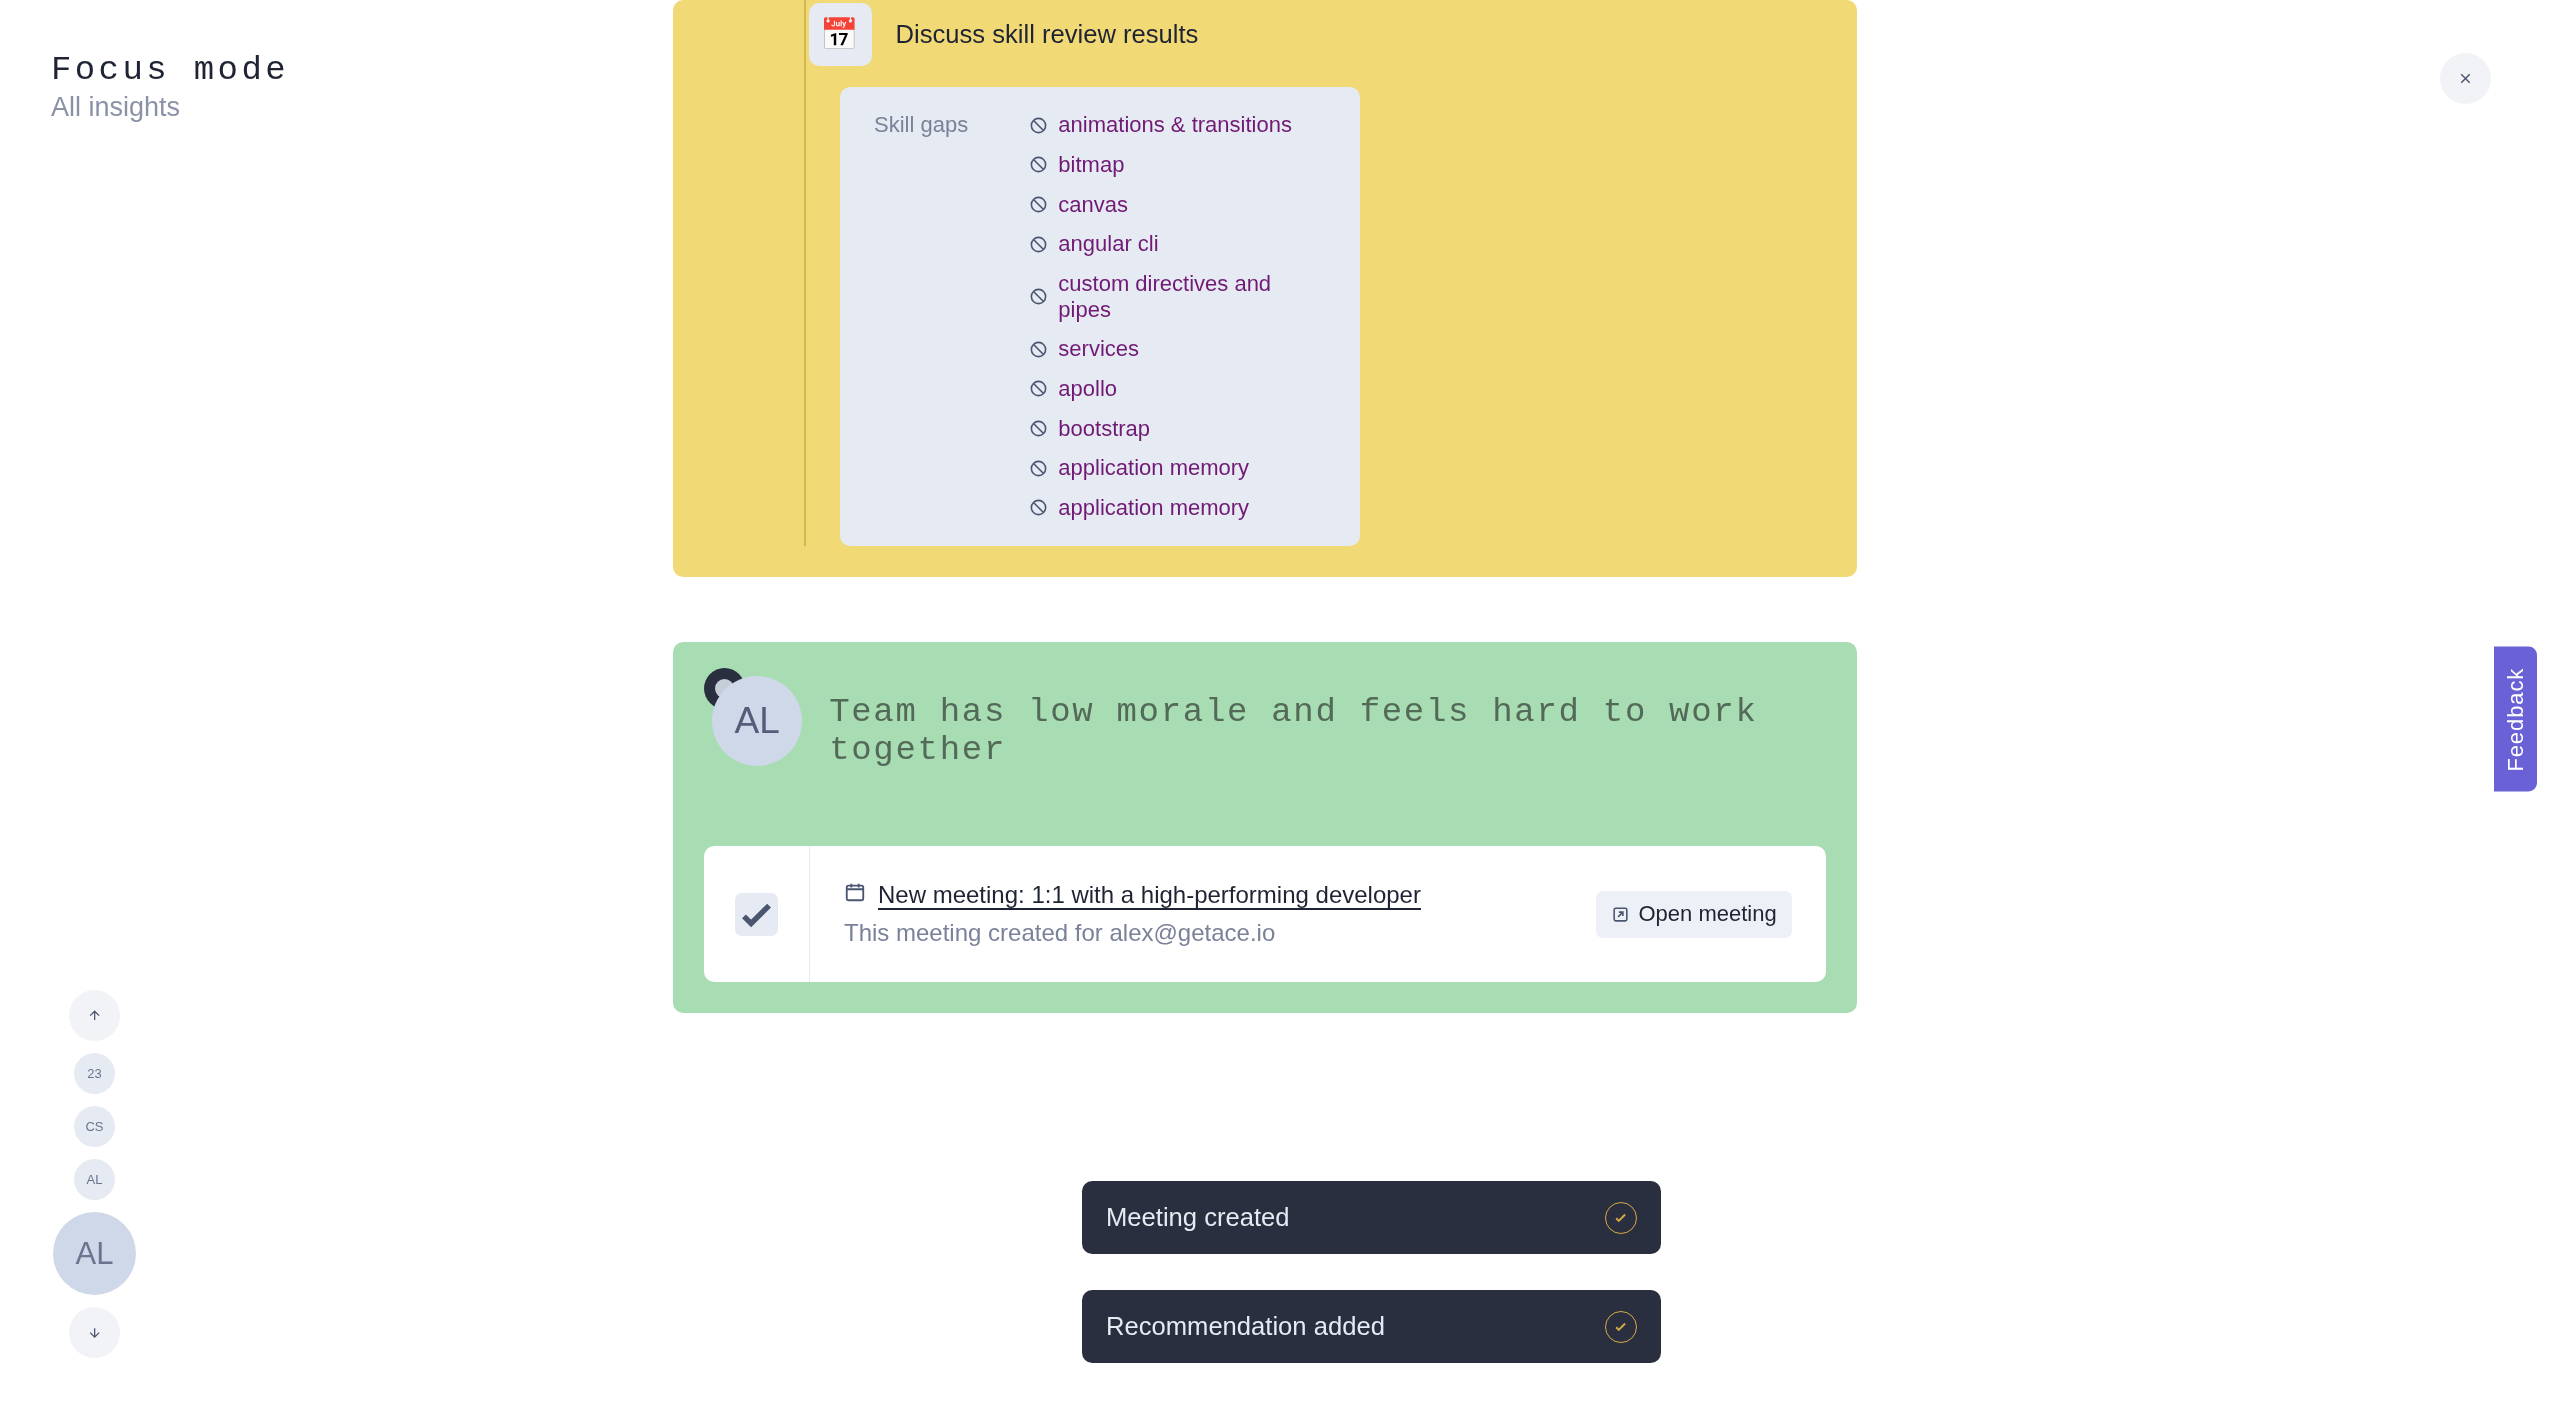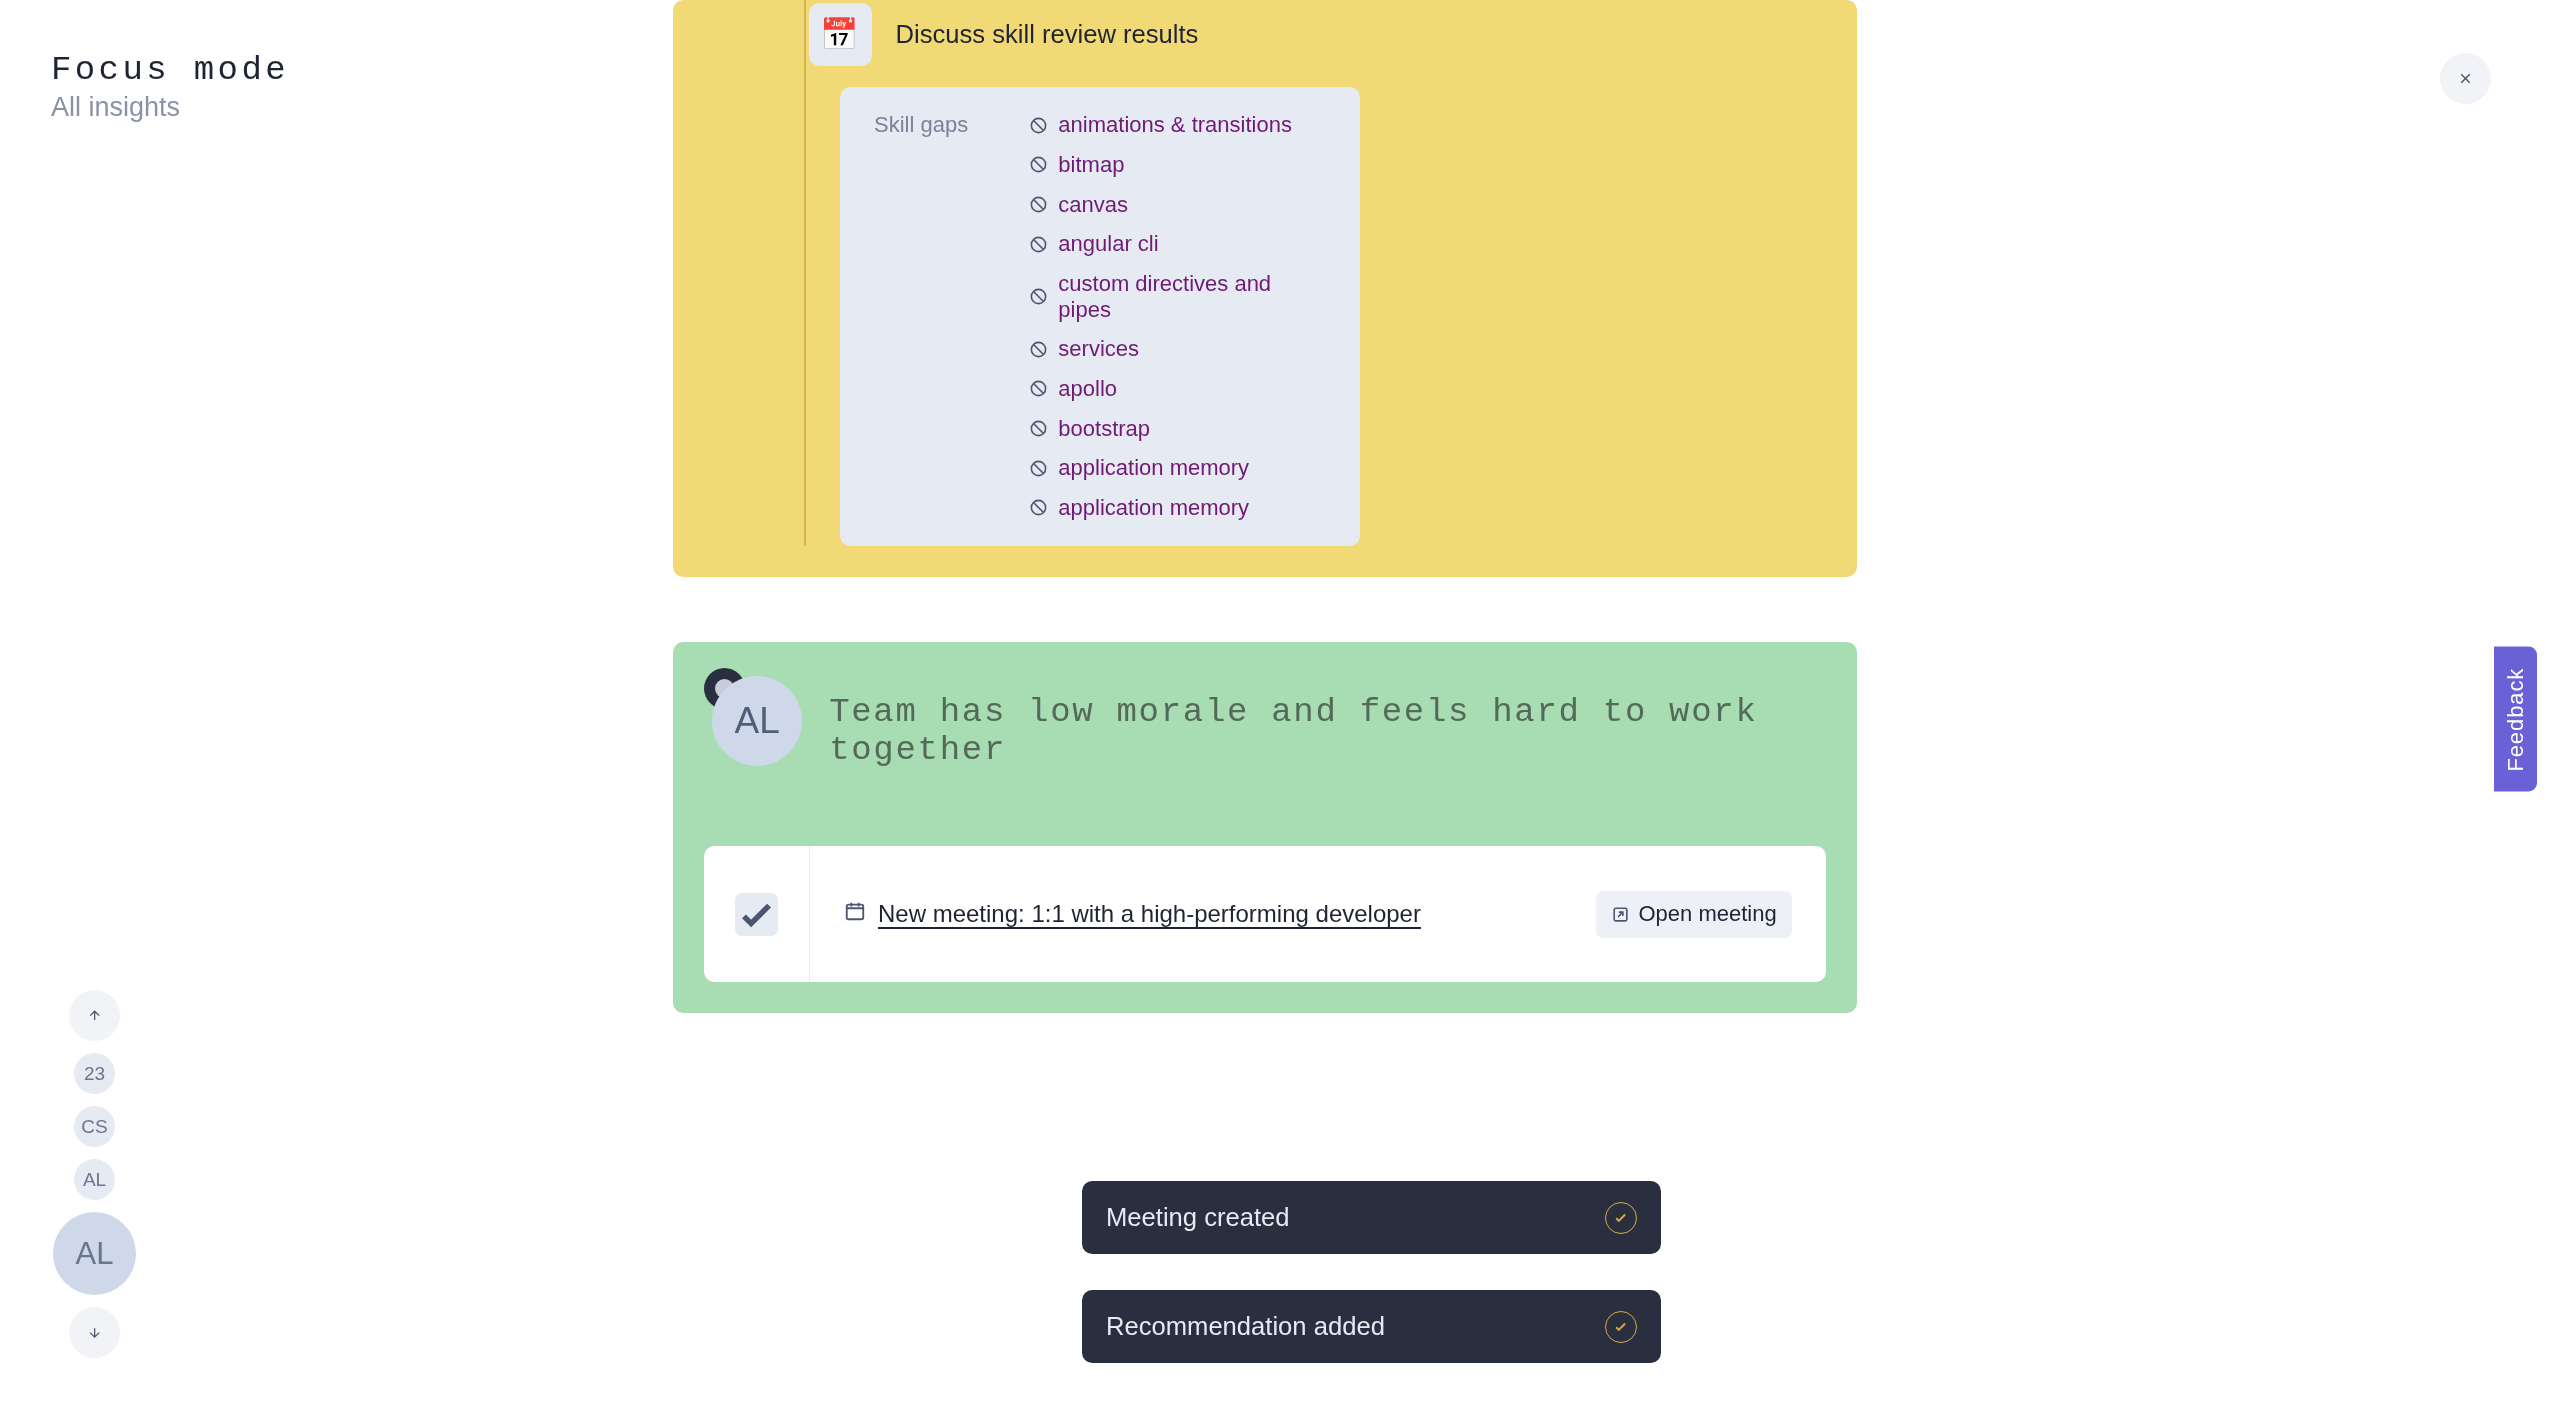--- a/index.html
+++ b/index.html
@@ -65,21 +65,21 @@
       justify-content: center;
       cursor: pointer;
     }
     .nav-scroll-btn svg { width: 15.3px; height: 15.3px; }
     .nav-pill {
       min-width: 41px;
       height: 41px;
       border-radius: 20.4px;
       background: #e6eaf2;
       color: #6b7590;
-      font-size: 19px;
+      font-size: 13px;
       display: flex;
       align-items: center;
       justify-content: center;
       cursor: pointer;
     }
     .nav-pill.active {
       width: 83px;
       height: 83px;
       border-radius: 50%;
       background: #cfd8e8;
@@ -467,20 +467,21 @@
       </div>
       <div class="meeting-body">
         <div class="meeting-text">
           <div class="meeting-link-row">
             <svg width="22" height="22" viewBox="0 0 24 24" fill="none" stroke="#4a5570" stroke-width="2">
                 <rect x="3" y="5" width="18" height="16" rx="2"></rect>
                 <path d="M3 9h18M8 3v4M16 3v4"></path>
               </svg>
             <a class="meeting-link">New meeting: 1:1 with a high-performing developer</a>
           </div>
+          <div class="meeting-desc">This meeting created for alex@getace.io</div>
         </div>
         <div class="open-meeting-btn">
           <svg width="19" height="19" viewBox="0 0 24 24" fill="none" stroke="#4a5570" stroke-width="2">
               <rect x="4" y="4" width="16" height="16" rx="2"></rect>
               <path d="M9 15l6-6M10 9h5v5"></path>
             </svg>
           <span>Open meeting</span>
         </div>
       </div>
     </div>

